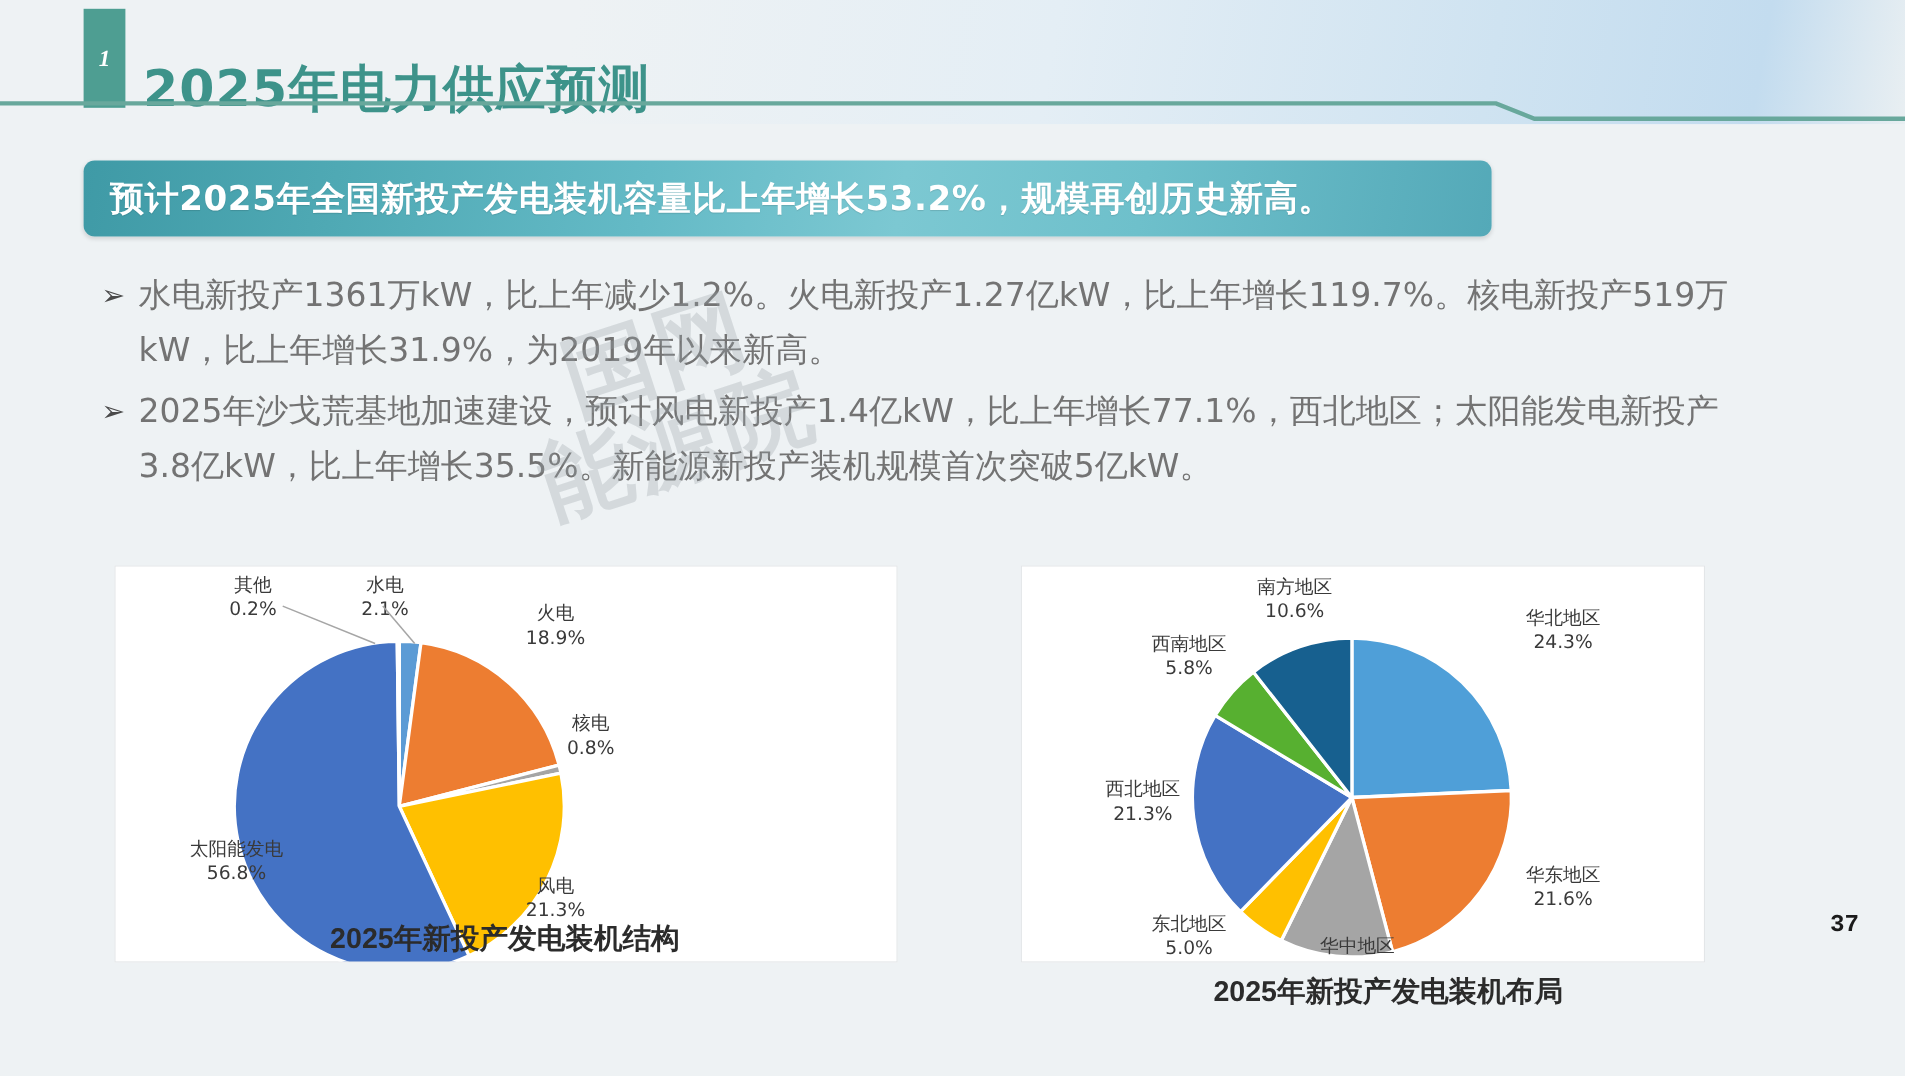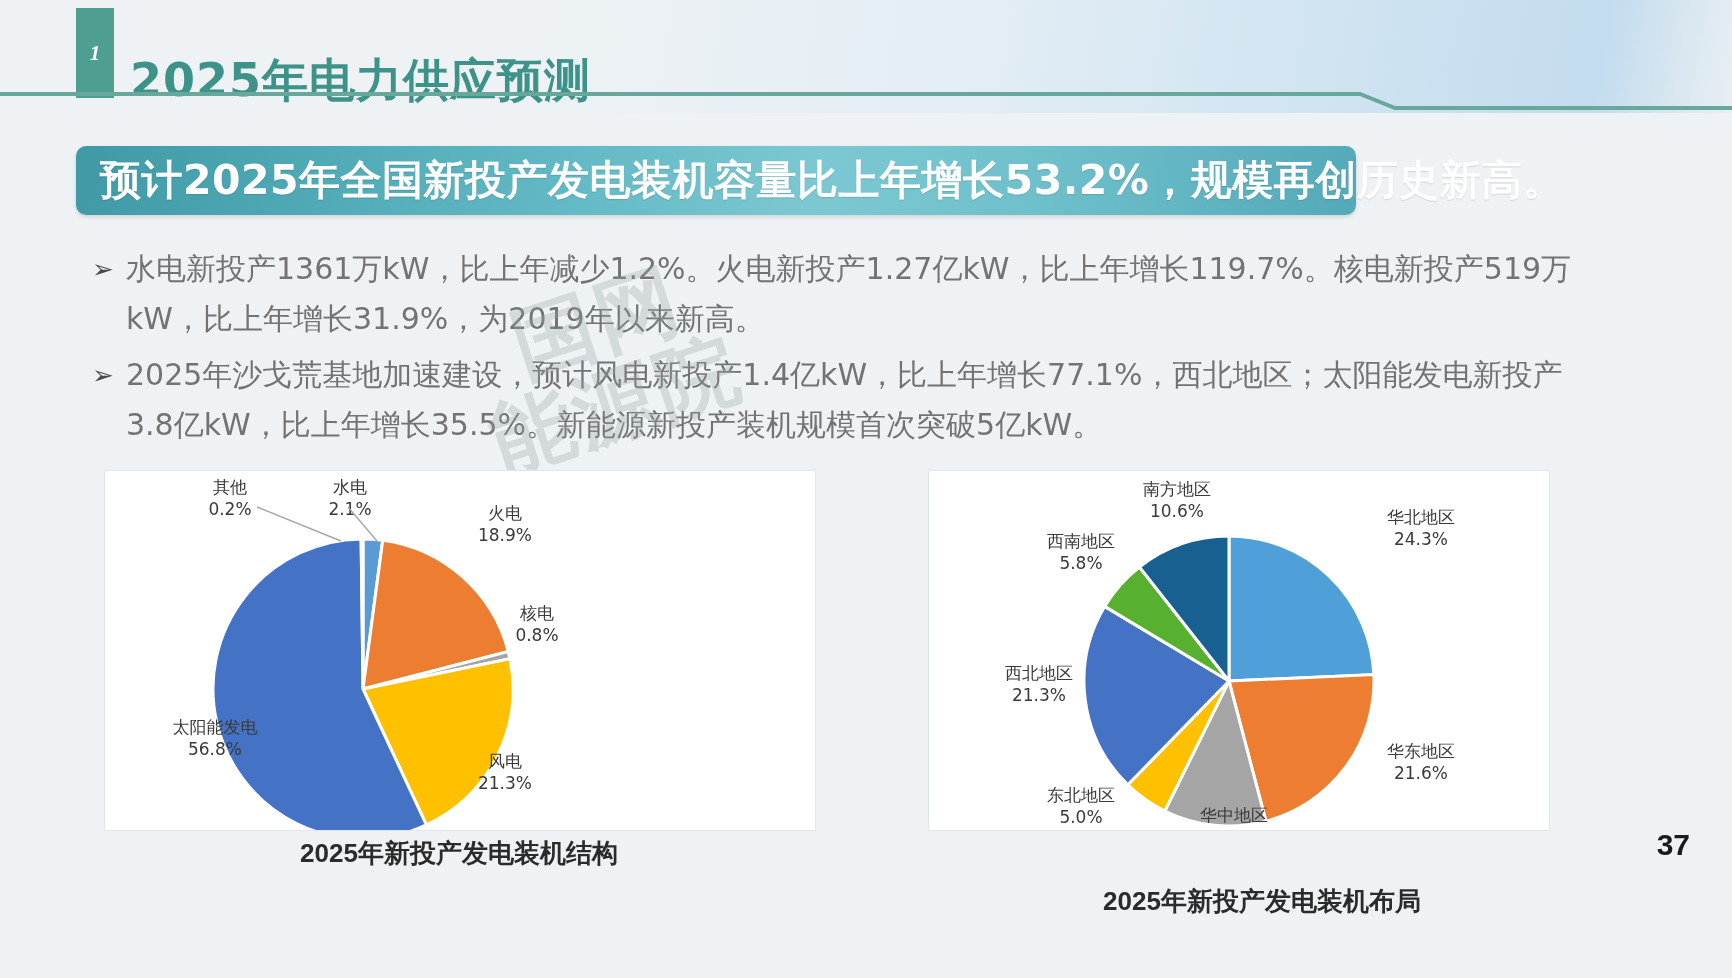--- a/index.html
+++ b/index.html
@@ -42,21 +42,21 @@
   .hdr-rule{position:absolute;left:0;top:86px;width:1732px;height:24px;}
   
   .banner{
     position:absolute;left:76px;top:146px;width:1280px;height:69px;
     border-radius:10px;
     background:linear-gradient(100deg,#3f9aa6 0%,#4fa9b4 18%,#64bac6 40%,#7cc8d2 58%,#6ec0cb 75%,#54a9b8 100%);
     box-shadow:0 2px 4px rgba(0,0,0,.13);
     display:flex;align-items:center;
   }
   .banner-text{
-    color:#ffffff;font-size:41px;font-weight:700;letter-spacing:.5px;
+    color:#ffffff;font-size:31px;font-weight:700;letter-spacing:.5px;
     padding-left:24px;font-family:"DejaVu Sans",sans-serif;
     text-shadow:0 1px 1px rgba(0,0,0,.12);
     white-space:nowrap;
   }
   
   .bullets{position:absolute;left:92px;top:244px;width:1500px;}
   .bullet{display:flex;align-items:flex-start;margin-bottom:6px;}
   .bullet-marker{
     width:34px;flex:0 0 34px;color:#4a4a4a;font-size:26px;line-height:50px;
     font-family:"DejaVu Sans",sans-serif;
@@ -71,33 +71,33 @@
     pointer-events:none;opacity:.30;
     font-family:"DejaVu Serif",serif;color:#9aa3a8;
     transform:rotate(-18deg);font-size:82px;line-height:1.02;font-weight:700;
     letter-spacing:4px;
   }
   .wm span{display:block;}
   .wm .l1{margin-left:60px;}
   .wm .l2{margin-left:10px;}
   
   .panel{
-    position:absolute;background:#ffffff;border:1px solid #e3e6e8;
+    position:absolute;background:#ffffff;border:1px solid #e3e6e8;margin-top:44px;
   }
   .panel-left{left:104px;top:470px;width:710px;height:359px;}
   .panel-right{left:928px;top:470px;width:620px;height:359px;}
   .caption{
     position:absolute;font-size:26px;color:#2b2b2b;font-weight:600;
     font-family:Liberation Sans, sans-serif;text-align:center;
   }
   .cap-left{left:104px;top:836px;width:710px;}
   .cap-right{left:952px;top:836px;width:620px;margin-top:48px;}
   .page-no{
-    position:absolute;right:42px;top:828px;font-size:30px;font-weight:700;
-    color:#1b1b1b;font-family:Liberation Sans, sans-serif;
+    position:absolute;right:42px;top:828px;font-size:22px;font-weight:700;
+    color:#1b1b1b;font-family:Liberation Mono, monospace;
   }
   
   .pl{font-family:"DejaVu Sans",sans-serif;font-size:17px;fill:#3a3a3a;}
   .pl2{font-family:"DejaVu Sans",sans-serif;font-size:17px;fill:#3a3a3a;}
 </style>
 </head>
 <body>
 
 <div class="bg-top"></div>
 <div class="bg-body"></div>

